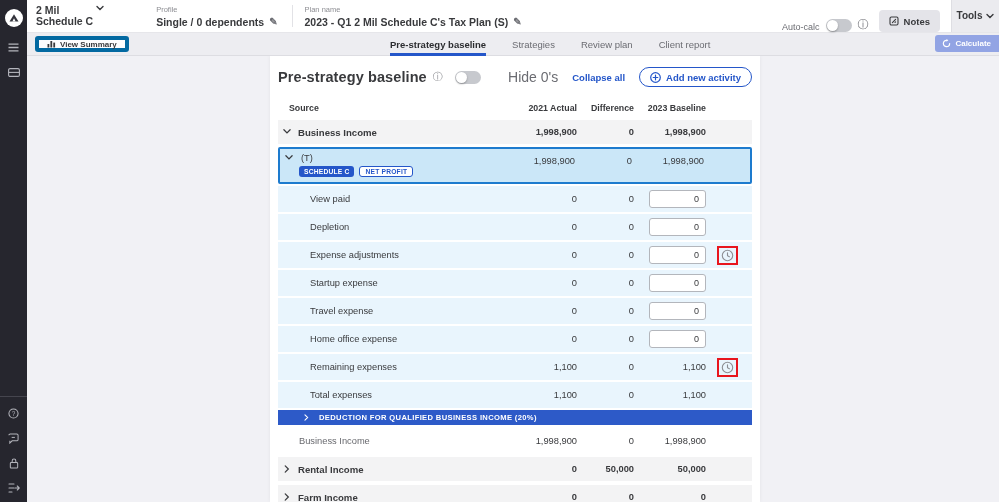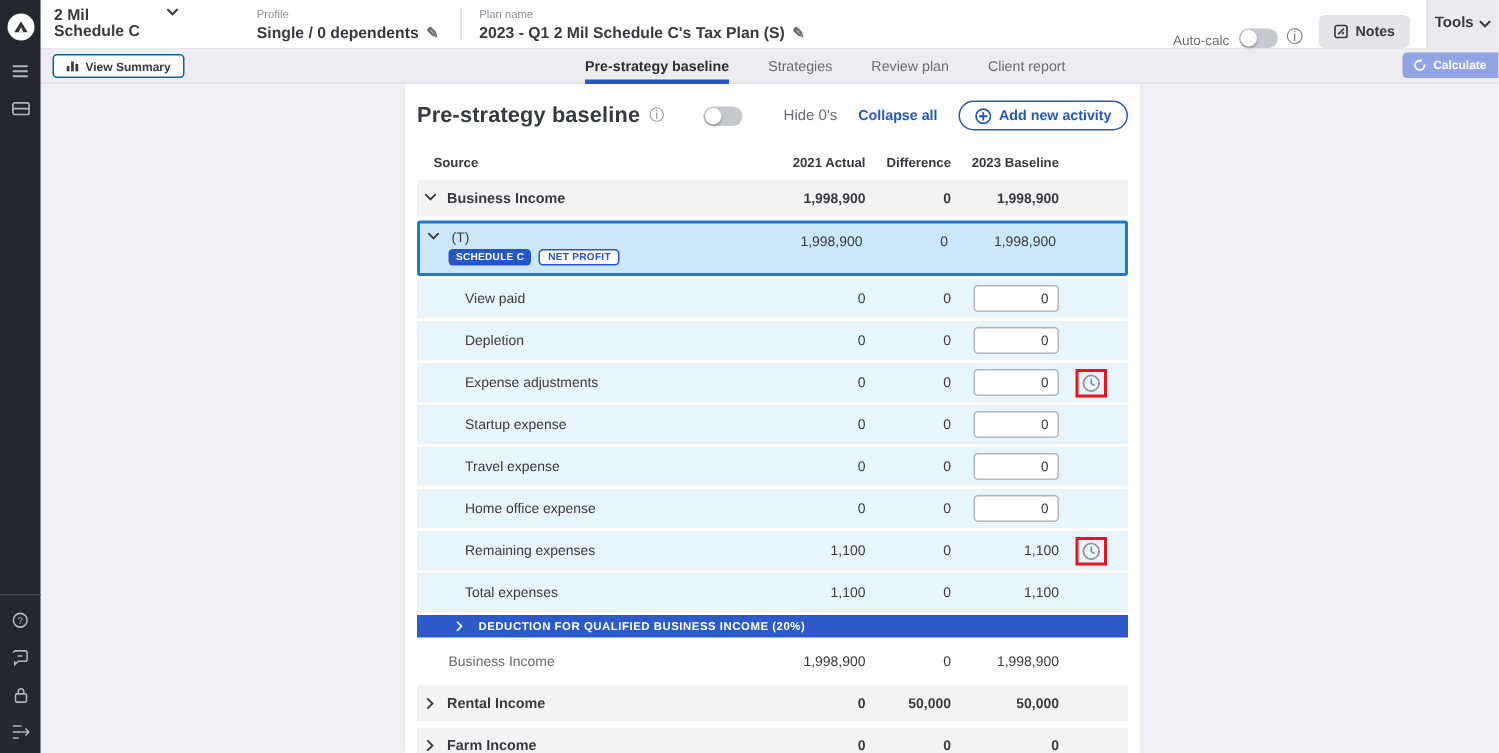--- a/index.html
+++ b/index.html
@@ -11,52 +11,52 @@
   .sidebar { position: absolute; left: 0; top: 0; width: 27px; height: 502px; background: #26262e; z-index: 20; display: flex; flex-direction: column; align-items: center; }
   .logo-wrap { margin-top: 9px; width: 18px; height: 18px; border-radius: 50%; background: #fff; display: flex; align-items: center; justify-content: center; }
   .sb-icons-top { margin-top: 14px; display: flex; flex-direction: column; gap: 13px; align-items: center; }
   .sb-spacer { flex: 1; }
   .sb-divider { width: 27px; height: 1px; background: #45454e; }
   .sb-icons-bottom { margin: 10px 0 8px; display: flex; flex-direction: column; gap: 13px; align-items: center; }
   .sb-icon { width: 12px; height: 12px; display: flex; align-items: center; justify-content: center; color: #b4b5bc; cursor: pointer; }
 
   
   .topbar { position: absolute; left: 27px; top: 0; width: 972px; height: 33px; background: #fff; display: flex; align-items: center; border-bottom: 1px solid #e6e6ea; z-index: 10; }
-  .client-block { margin-left: 9px; display: flex; gap: 18px; cursor: pointer; }
+  .client-block { margin-left: 9px; display: flex; gap: 3px; cursor: pointer; }
   .client-name { font-size: 10.5px; font-weight: bold; line-height: 11.5px; }
   .fld-block { display: flex; flex-direction: column; justify-content: center; }
   .fld-label { font-size: 7.5px; color: #8d8e93; margin-bottom: 2px; }
   .fld-value { font-size: 10.5px; font-weight: bold; display: flex; align-items: center; gap: 5px; }
   .profile-block { margin-left: 52px; }
   .vdivider { width: 1px; height: 22px; background: #e2e2e6; margin: 0 12px 0 14px; }
   .pencil { color: #6b6c72; font-size: 10px; cursor: pointer; }
   .topbar-right { margin-left: auto; display: flex; align-items: flex-end; height: 100%; }
   .autocalc-label { font-size: 9px; color: #6b6c72; margin-right: 6px; }
   .toggle { width: 26px; height: 13px; border-radius: 7px; background: #c7c9ce; position: relative; cursor: pointer; flex: none; }
   .toggle .knob { position: absolute; left: 1px; top: 1px; width: 11px; height: 11px; border-radius: 50%; background: #fff; box-shadow: 0 1px 2px rgba(0,0,0,.3); }
   .info-glyph { font-size: 11px; color: #6b6c72; margin: 0 10px 0 6px; cursor: pointer; }
   .notes-btn { height: 22px; padding: 0 10px; background: #e4e4e9; border: none; border-radius: 4px; font-family: inherit; font-size: 9.5px; font-weight: bold; color: #393a3d; display: flex; align-items: center; gap: 5px; cursor: pointer; }
   .tools-btn { margin-left: 11px; width: 48px; height: 33px; background: #ebebef; border: none; border-left: 1px solid #dedee3; font-family: inherit; font-size: 10px; font-weight: bold; color: #393a3d; display: flex; align-items: center; justify-content: center; gap: 4px; cursor: pointer; }
 
   
   .tabstrip { position: absolute; left: 27px; top: 33px; width: 972px; height: 23px; background: #ededf1; border-bottom: 1px solid #dddde2; z-index: 9; }
-  .view-summary-btn { position: absolute; left: 8px; top: 3px; height: 16px; padding: 0 8px; background: #fdfdfe; border: 1px solid #0369a1; border-radius: 3px; font-family: inherit; font-size: 8px; font-weight: bold; color: #393a3d; display: flex; align-items: center; gap: 4px; cursor: pointer; }
+  .view-summary-btn { position: absolute; left: 8px; top: 3px; height: 16px; padding: 0 8px; background: #fdfdfe; border: 4px solid #0369a1; border-radius: 3px; font-family: inherit; font-size: 8px; font-weight: bold; color: #393a3d; display: flex; align-items: center; gap: 4px; cursor: pointer; }
   .tabs { position: absolute; left: 363px; top: 0; height: 23px; display: flex; gap: 26px; }
   .tab { height: 23px; display: flex; align-items: center; font-size: 9.5px; color: #6b6c72; cursor: pointer; border-bottom: 3px solid transparent; padding-top: 2px; }
   .tab.active { color: #2c2d30; font-weight: bold; border-bottom-color: #2456c9; }
   .calc-btn { position: absolute; right: 0; top: 2px; height: 17px; padding: 0 8px 0 7px; background: #92a4e4; border: none; border-radius: 3px 0 0 3px; color: #fff; font-family: inherit; font-size: 8px; font-weight: bold; display: flex; align-items: center; gap: 4px; cursor: pointer; }
 
   
   .content { position: absolute; left: 27px; top: 56px; width: 972px; height: 446px; }
   .card { position: absolute; left: 243px; top: 0; width: 490px; height: 446px; background: #fff; box-shadow: 0 0 4px rgba(0,0,0,.06); padding: 8px 8px 0; overflow: hidden; }
   .card-header { display: flex; align-items: center; height: 26px; }
   .card-title { font-size: 14.5px; font-weight: bold; letter-spacing: .1px; }
   .card-title-info { font-size: 10px; color: #8d8e93; margin-left: 6px; }
   .card-controls { margin-left: auto; display: flex; align-items: center; }
-  .hide-zeros-label { font-size: 10px; color: #6b6c72; margin: 0 14px 0 7px; padding-left: 20px; }
+  .hide-zeros-label { font-size: 14px; color: #6b6c72; margin: 0 14px 0 7px; padding-left: 20px; }
   .collapse-link { font-size: 9.5px; font-weight: bold; color: #2456c9; cursor: pointer; margin-right: 14px; background: none; border: none; font-family: inherit; }
   .add-btn { height: 20px; padding: 0 10px; background: #fff; border: 1.5px solid #2456c9; border-radius: 11px; color: #2456c9; font-size: 9.5px; font-weight: bold; font-family: inherit; display: flex; align-items: center; gap: 5px; cursor: pointer; }
 
   .rowgrid { display: grid; grid-template-columns: 1fr 80px 57px 72px 46px; align-items: center; }
   .col-headers { height: 24px; margin-top: 6px; font-size: 8.8px; font-weight: bold; color: #393a3d; }
   .col-src { padding-left: 11px; }
   .num { text-align: right; font-size: 9.3px; }
   .hnum { text-align: right; }
 
   .row { margin-bottom: 2px; }

